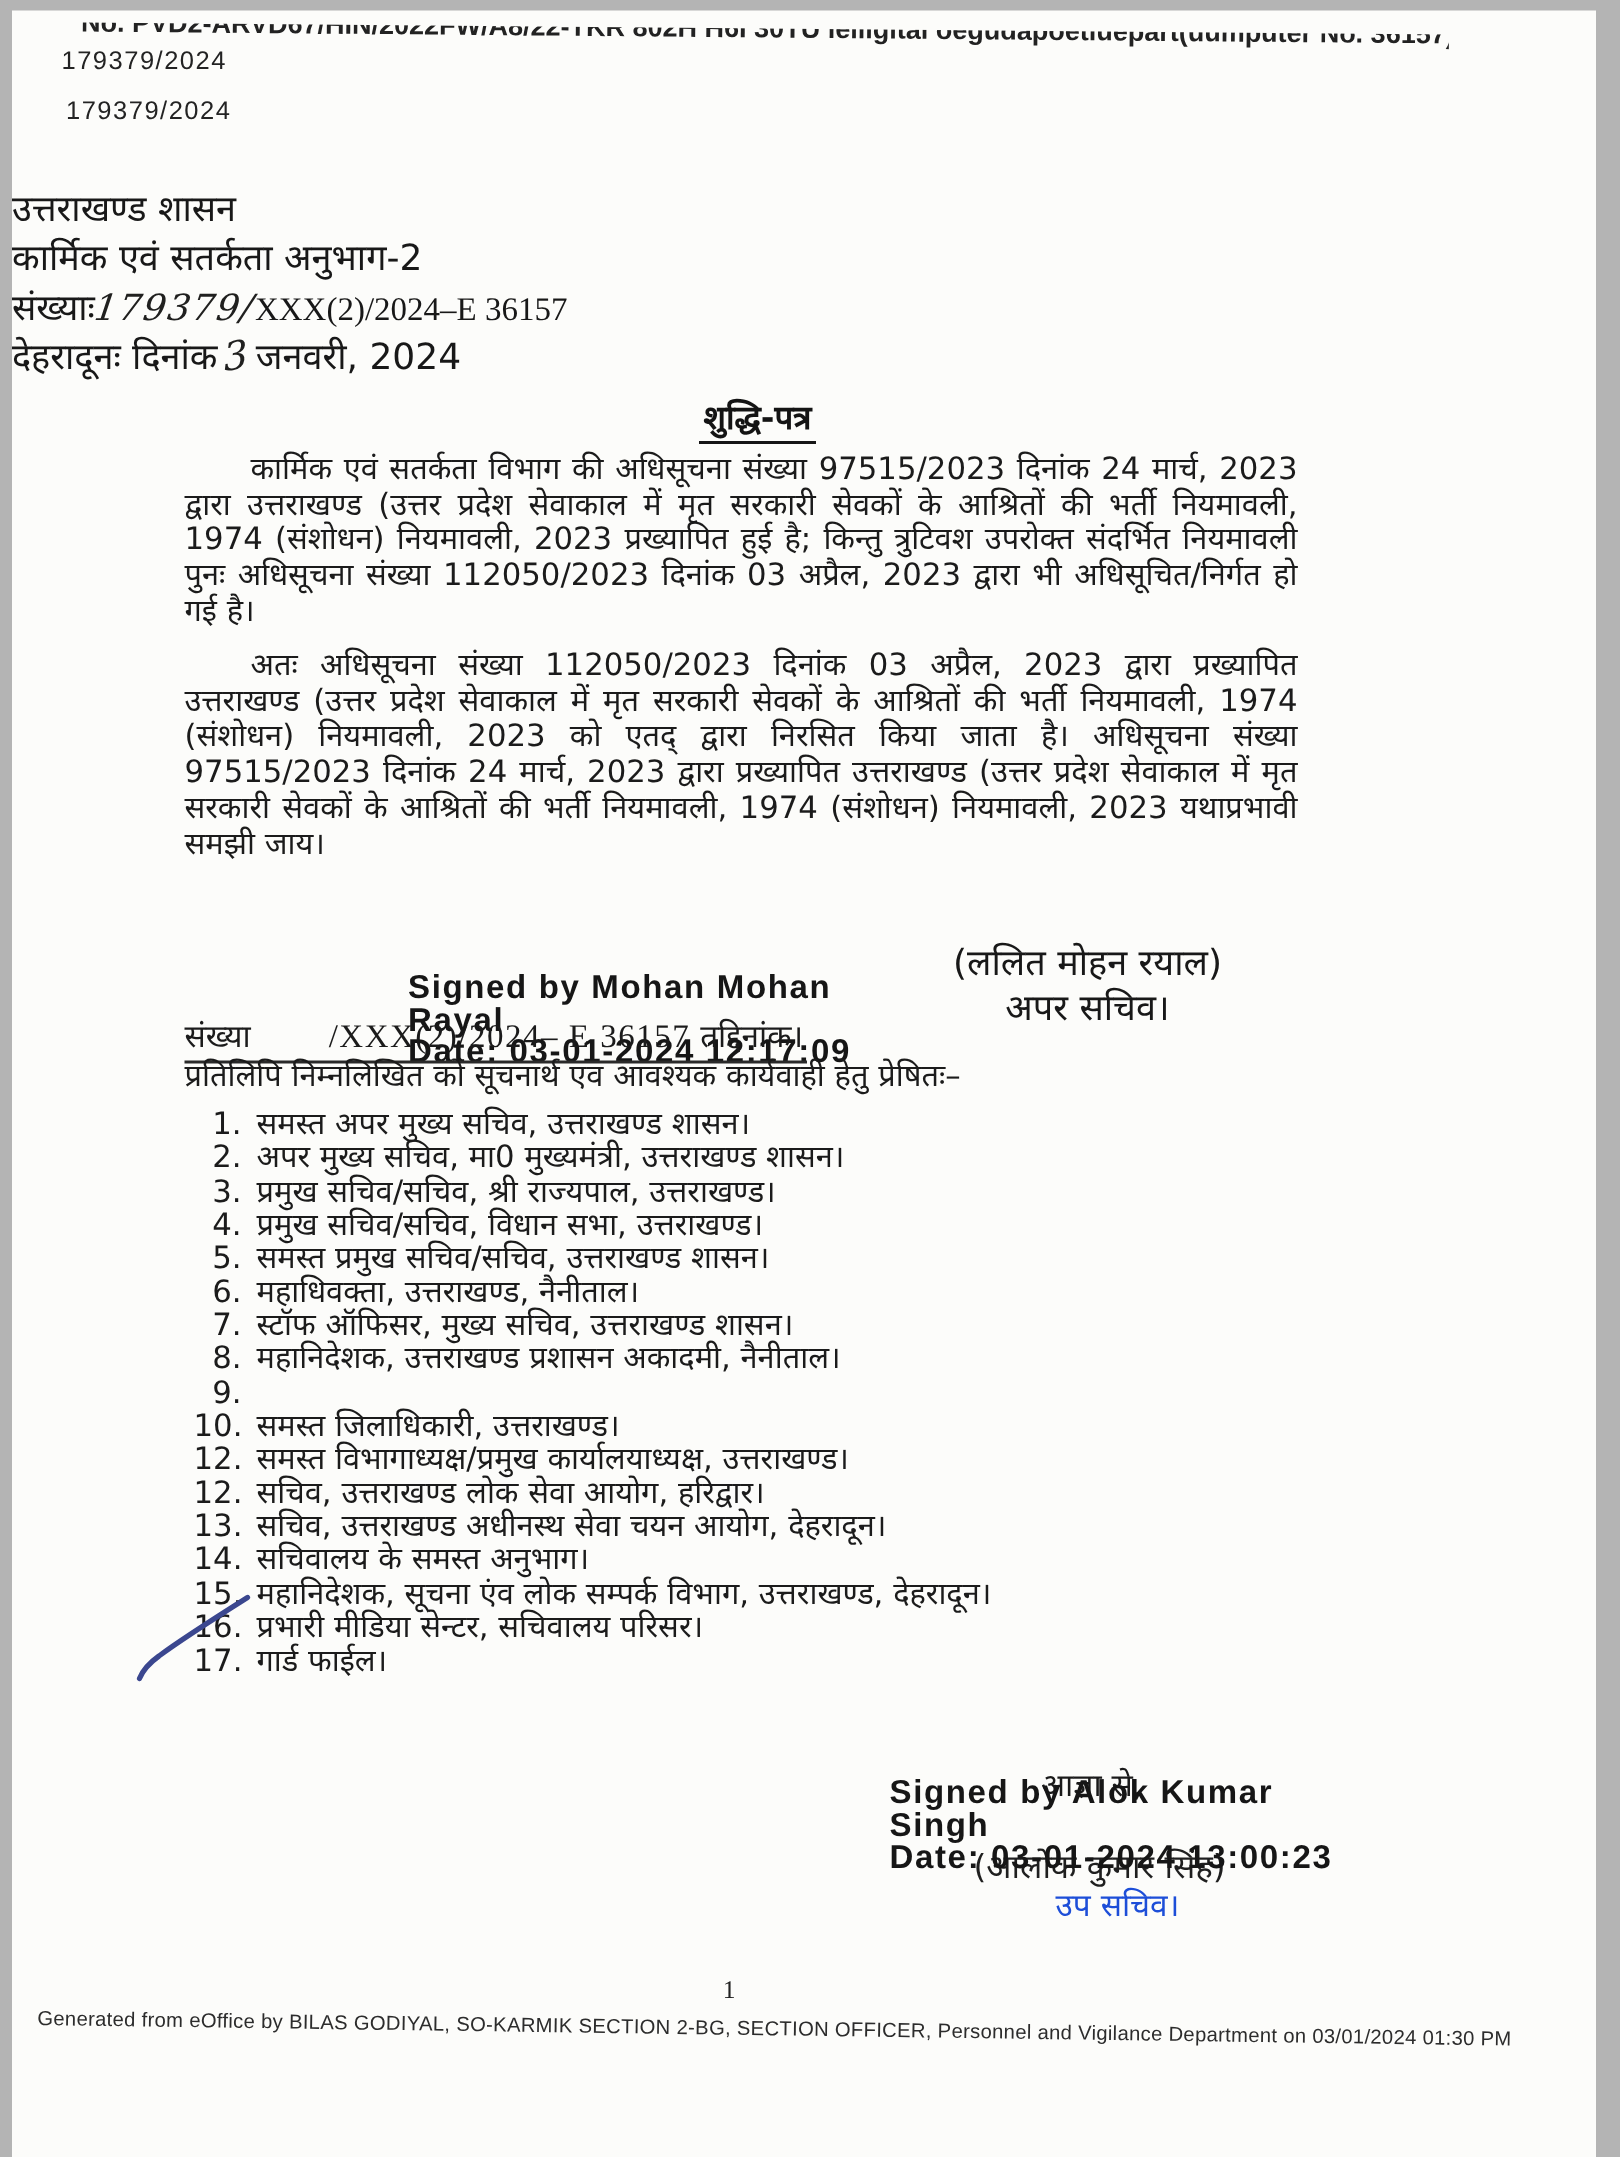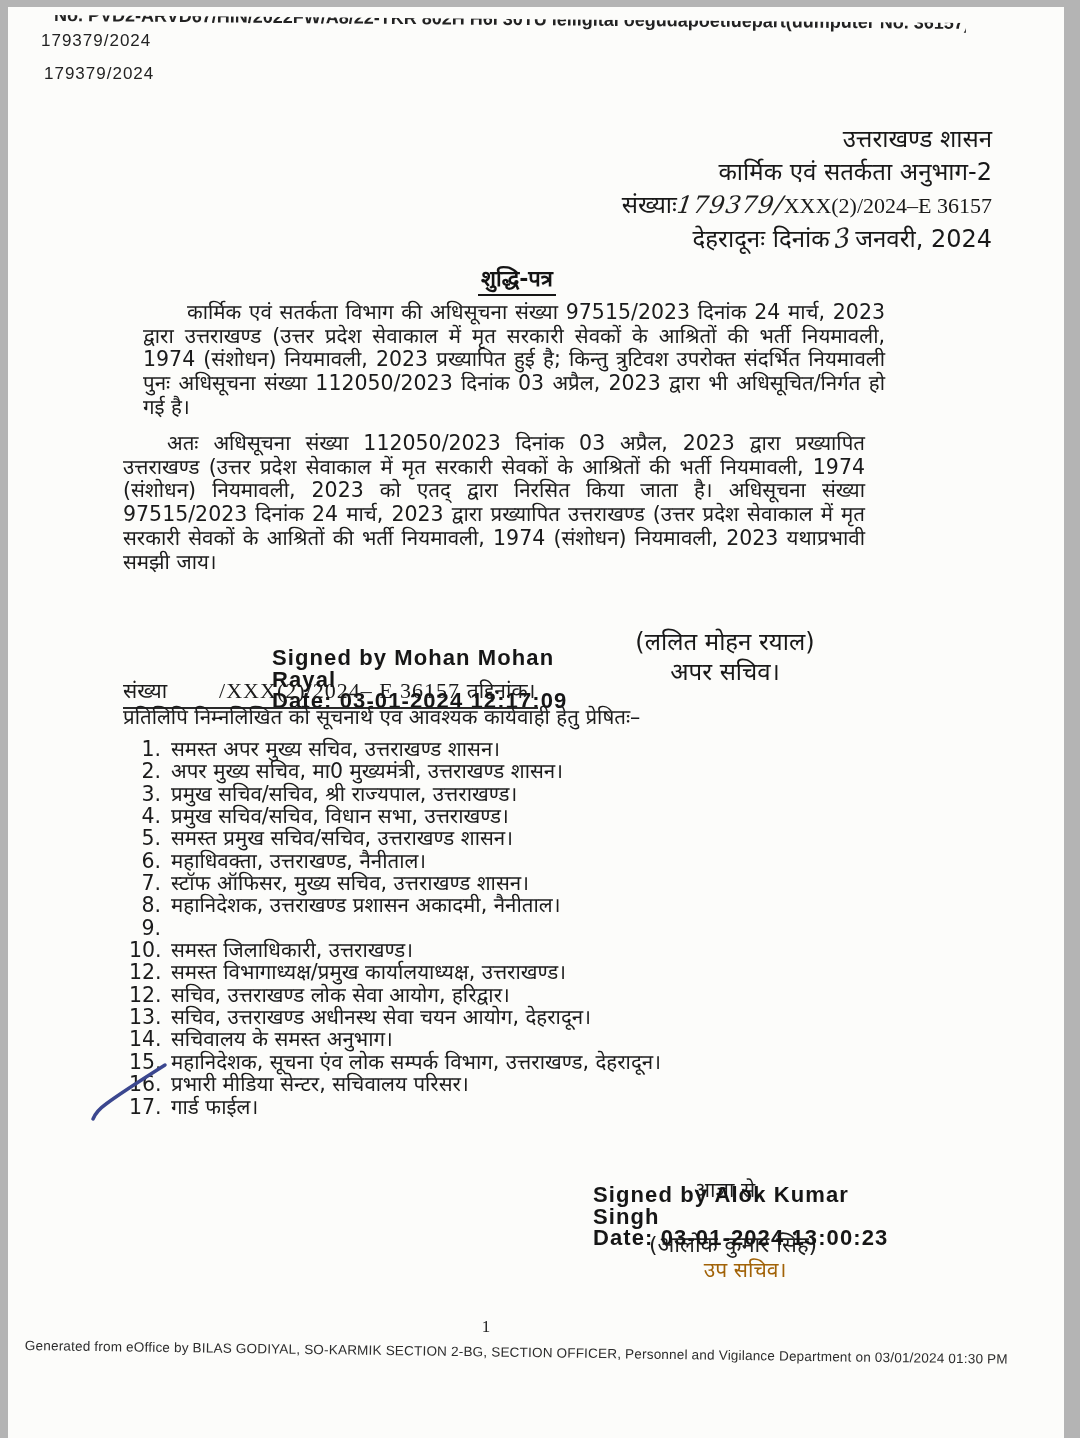--- a/index.html
+++ b/index.html
@@ -26,43 +26,43 @@
     font-size:18px;letter-spacing:0px;color:#222;
   }
   .refnum{
     font-family:"Liberation Sans",sans-serif;font-size:17px;
     letter-spacing:1px;color:#232323;
   }
   .refnum1{left:33px;top:24px;}
   .refnum2{left:36px;top:57px;}
 
   
-  .lethead{left:0;top:116px;width:984px;text-align:right;}
+  .lethead{left:0;top:116px;width:984px;text-align:left;}
   .lethead .hl{font-size:24px;line-height:33px;color:#181818;}
   .latin-serif{font-family:"Liberation Serif",serif;font-size:22px;}
   .hw{
     display:inline-block;font-family:"DejaVu Serif",serif;font-style:italic;
     transform:skewX(-8deg);font-size:24px;letter-spacing:1px;color:#20201f;
   }
   .hw3{font-size:26px;transform:rotate(-10deg) skewX(-6deg);margin:0 4px;}
 
   .subject{
-    left:0;top:255px;width:994px;text-align:center;margin-left:12px;
+    left:0;top:255px;width:994px;text-align:center;
   }
   .subject span{
     display:inline-block;font-size:22px;font-weight:bold;
     border-bottom:2px solid #161616;padding:0 3px 2px 3px;color:#141414;
   }
 
   
   .para{
     left:115px;width:742px;font-size:20.5px;line-height:23.7px;
     text-align:justify;text-indent:44px;color:#1b1b1b;
   }
-  .para1{top:294px;margin-left:20px;}
+  .para1{top:294px;}
   .para2{top:425px;}
 
   
   .sig1{left:585px;top:620px;width:264px;text-align:center;
         font-size:24px;line-height:30px;color:#181818;}
   .stamp{
     font-family:"Liberation Sans",sans-serif;font-weight:bold;color:#161616;
     font-size:22px;line-height:21.5px;letter-spacing:1.1px;white-space:nowrap;
   }
   .stamp1{left:264px;top:640px;}
@@ -82,21 +82,21 @@
   .copylist{left:121px;top:731px;}
   .li{display:flex;height:22.35px;font-size:20.5px;line-height:22.35px;color:#1b1b1b;white-space:nowrap;}
   .li .n{width:32px;text-align:right;flex:none;}
   .li .t{margin-left:10px;}
 
   .tick-svg{left:78px;top:1050px;}
 
   .byorder{left:686px;top:1168px;font-size:21px;color:#1a1a1a;}
 
   .sig2name{left:641px;top:1221px;font-size:22px;color:#1f1f1f;white-space:nowrap;}
-  .sig2desig{left:652px;top:1248px;width:170px;text-align:center;font-size:21px;color:#a16207;}
+  .sig2desig{left:652px;top:1248px;width:170px;text-align:center;font-size:21px;color:#1d4ed8;}
 
   .pageno{left:428px;top:1310px;width:100px;text-align:center;
           font-family:"Liberation Serif",serif;font-size:17px;color:#222;}
   .genline{
     left:17px;top:1331px;width:950px;white-space:nowrap;
     font-family:"Liberation Sans",sans-serif;font-size:13.5px;color:#2c2c2c;
     letter-spacing:0.2px;
     transform:rotate(0.8deg);transform-origin:left top;
   }
 </style>

